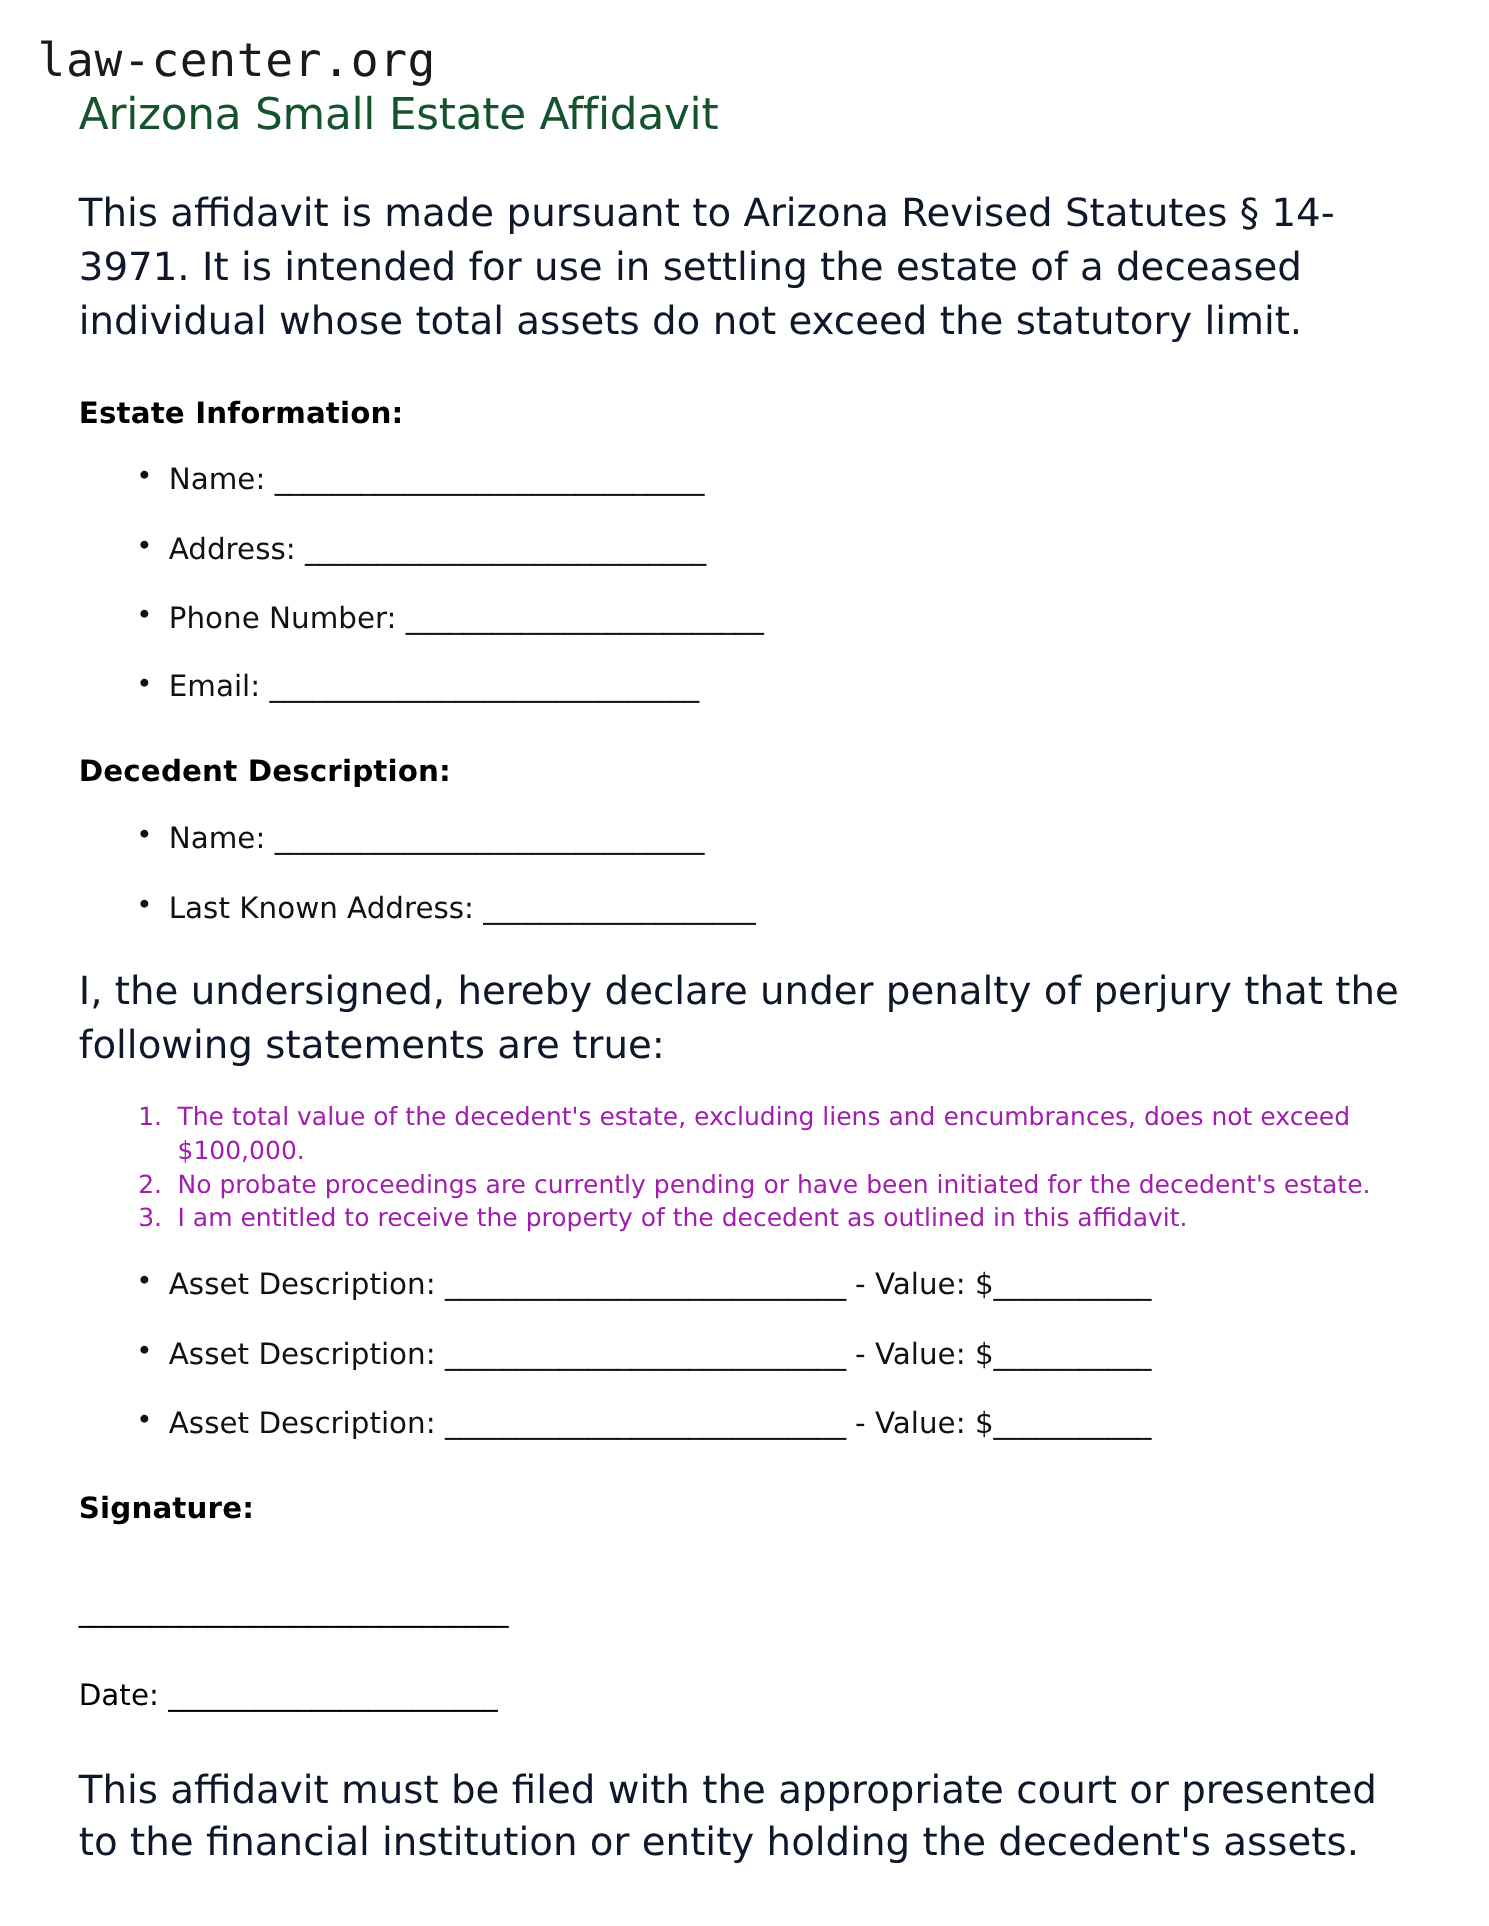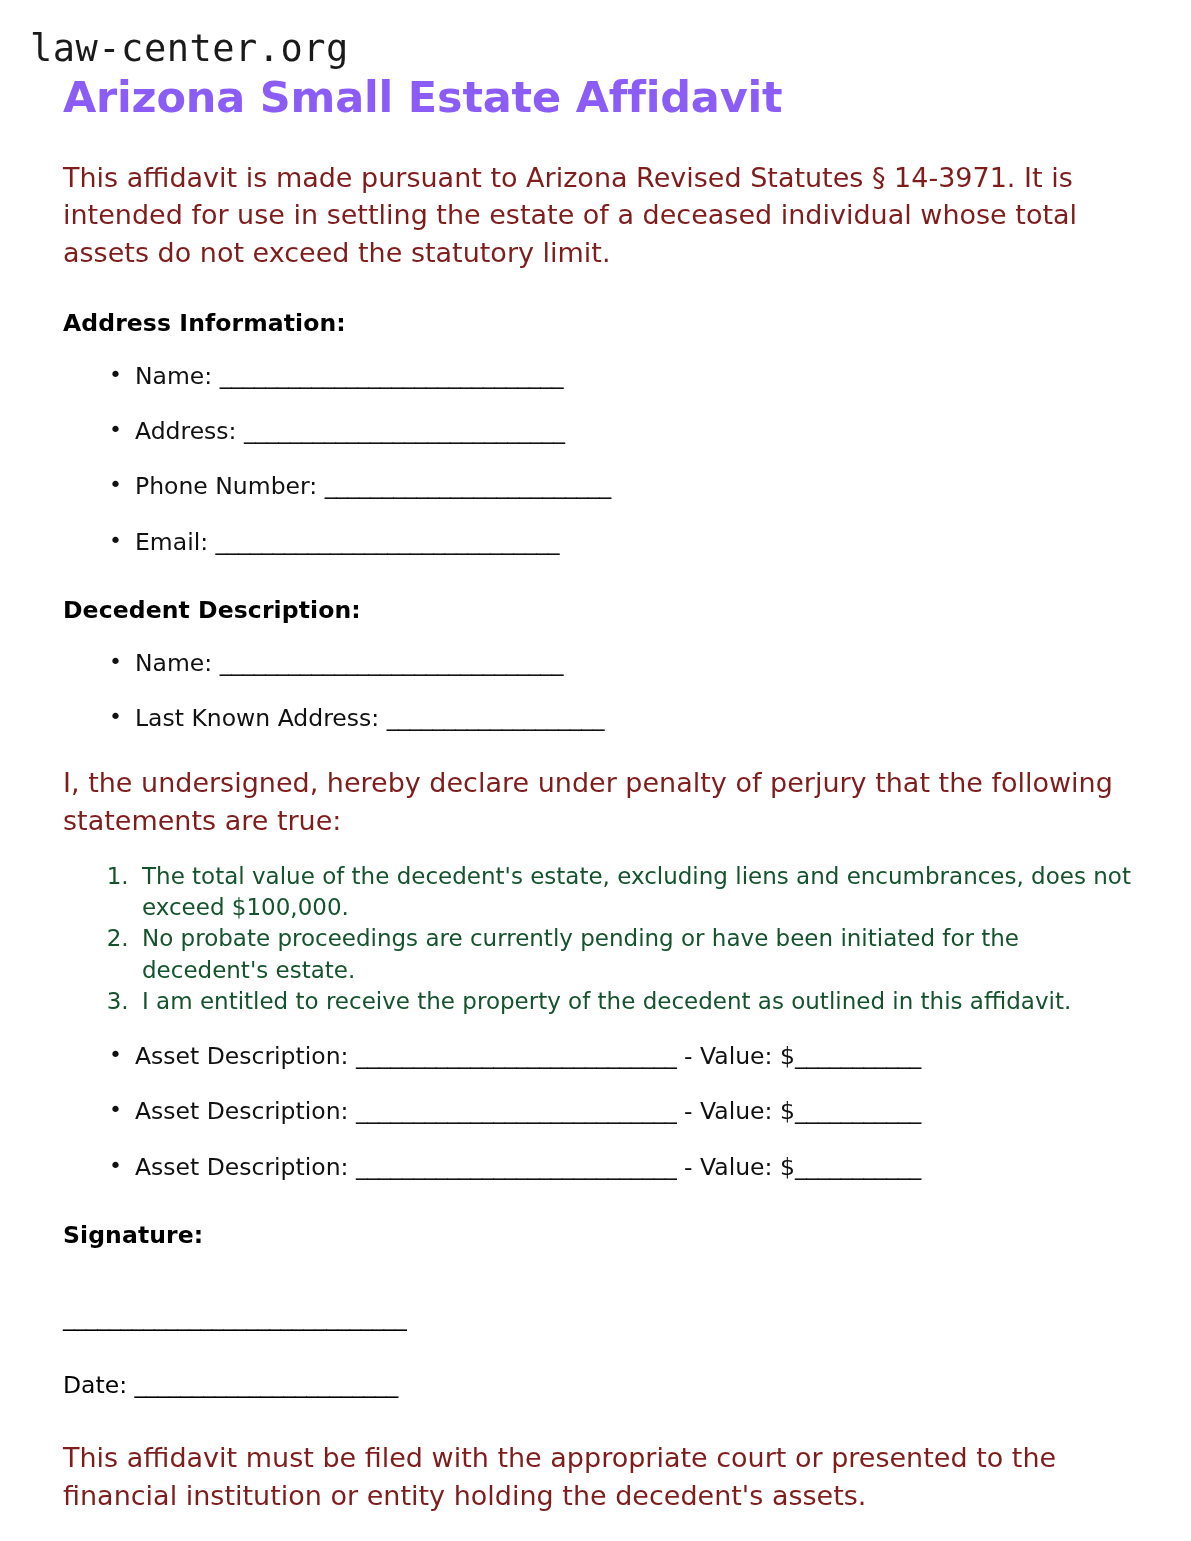--- a/index.html
+++ b/index.html
@@ -25,33 +25,33 @@
   .site-name {
     font-family: "DejaVu Sans Mono", "Liberation Mono", monospace;
     font-size: 37px;
     line-height: 1.0;
     letter-spacing: 0.5px;
     color: #1a1a1a;
     margin: 0 0 0 -33px;
     white-space: nowrap;
   }
   .doc-title {
-    font-size: 43px;
-    font-weight: bold;
+    font-size: 35px;
+    font-weight: normal;
     line-height: 1.12;
     margin: 6px 0 0 0;
     letter-spacing: -0.2px;
-    color: #8b5cf6;
+    color: #14532d;
   }
   p.body-text {
-    font-size: 27px;
+    font-size: 31px;
     line-height: 1.38;
     margin: 38px 0 0 0;
     max-width: 1065px;
-    color: #7f1d1d;
+    color: #0f172a;
   }
   p.body-text.tight {
     margin-top: 30px;
   }
   h2.section-head {
     font-size: 23.5px;
     font-weight: bold;
     margin: 38px 0 0 0;
     letter-spacing: 0.1px;
     color: #000;
@@ -73,23 +73,23 @@
   ul.blank-list li::before {
     content: "\2022";
     position: absolute;
     left: 0;
     top: -1px;
     font-size: 22px;
   }
   ol.numbered-list {
     margin: 22px 0 0 0;
     padding: 0 0 0 73px;
-    font-size: 23px;
+    font-size: 20px;
     line-height: 1.36;
-    color: #14532d;
+    color: #a21caf;
   }
   ol.numbered-list li {
     padding-left: 6px;
     max-width: 1010px;
   }
   .blank {
     letter-spacing: -0.3px;
   }
   .sig-line {
     font-size: 23.5px;
@@ -110,21 +110,21 @@
 <body>
 
 <div class="page">
 
   <div class="site-name">law-center.org</div>
 
   <h1 class="doc-title">Arizona Small Estate Affidavit</h1>
 
   <p class="body-text">This affidavit is made pursuant to Arizona Revised Statutes § 14-3971. It is intended for use in settling the estate of a deceased individual whose total assets do not exceed the statutory limit.</p>
 
-  <h2 class="section-head">Address Information:</h2>
+  <h2 class="section-head">Estate Information:</h2>
   <ul class="blank-list">
     <li><span>Name:</span> <span class="blank">______________________________</span></li>
     <li><span>Address:</span> <span class="blank">____________________________</span></li>
     <li><span>Phone Number:</span> <span class="blank">_________________________</span></li>
     <li><span>Email:</span> <span class="blank">______________________________</span></li>
   </ul>
 
   <h2 class="section-head">Decedent Description:</h2>
   <ul class="blank-list">
     <li><span>Name:</span> <span class="blank">______________________________</span></li>

